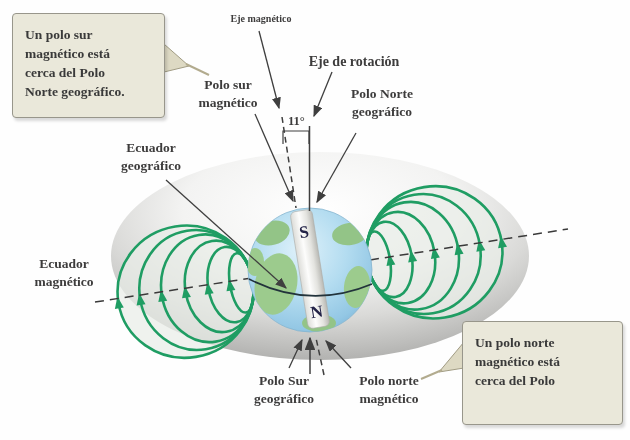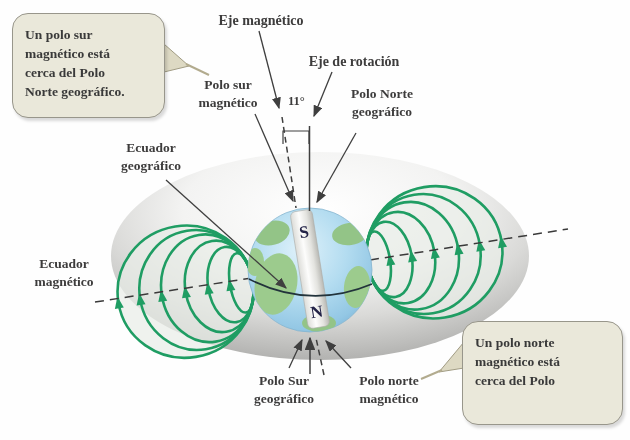--- a/index.html
+++ b/index.html
@@ -4,34 +4,34 @@
 <style>
   html,body{margin:0;padding:0;background:#fff;}
   #stage{position:relative;width:630px;height:440px;background:#fefefe;overflow:hidden;
          font-family:"Liberation Serif",serif;}
   #stage svg{position:absolute;left:0;top:0;}
   .lbl{position:absolute;transform:translateX(-50%);text-align:center;
        font-weight:700;font-size:13.5px;line-height:1.32;color:#3d3c3c;white-space:nowrap;}
   .lbl span{display:block;}
   .angle{position:absolute;font-weight:700;font-size:12.5px;color:#3d3c3c;}
   .callout{position:absolute;box-sizing:border-box;background:#eae8da;border:1.6px solid #98968b;
-           border-radius:16px;padding:11px 8px 8px 12px;font-weight:700;font-size:13.5px;
+           border-radius:4px;padding:11px 8px 8px 12px;font-weight:700;font-size:13.5px;
            line-height:19px;color:#3a3a3a;box-shadow:2px 3px 3px rgba(0,0,0,.15);}
   .callout span{display:block;white-space:nowrap;}
   #callout-left{left:12px;top:13px;width:153px;height:105px;}
   #callout-right{left:462px;top:321px;width:161px;height:104px;}
-  #lbl-eje-magnetico{left:261px;top:12px;font-size:14px;}
+  #lbl-eje-magnetico{left:261px;top:12px;font-size:10px;}
   #lbl-eje-rotacion{left:354px;top:53px;font-size:14px;}
   #lbl-polo-sur-mag{left:228px;top:76px;}
   #lbl-polo-norte-geo{left:382px;top:85px;}
   #lbl-ecuador-geo{left:151px;top:139px;}
   #lbl-ecuador-mag{left:64px;top:255px;}
   #lbl-polo-sur-geo{left:284px;top:372px;}
   #lbl-polo-norte-mag{left:389px;top:372px;}
-  #angle-label{left:288px;top:94px;}
+  #angle-label{left:288px;top:114px;}
 </style>
 </head>
 <body>
 
 <div id="stage">
 
   <svg width="630" height="440" viewBox="0 0 630 440">
     <defs>
       <radialGradient id="domeGrad" cx="50%" cy="28%" r="78%">
         <stop offset="0%" stop-color="#ffffff"></stop>

